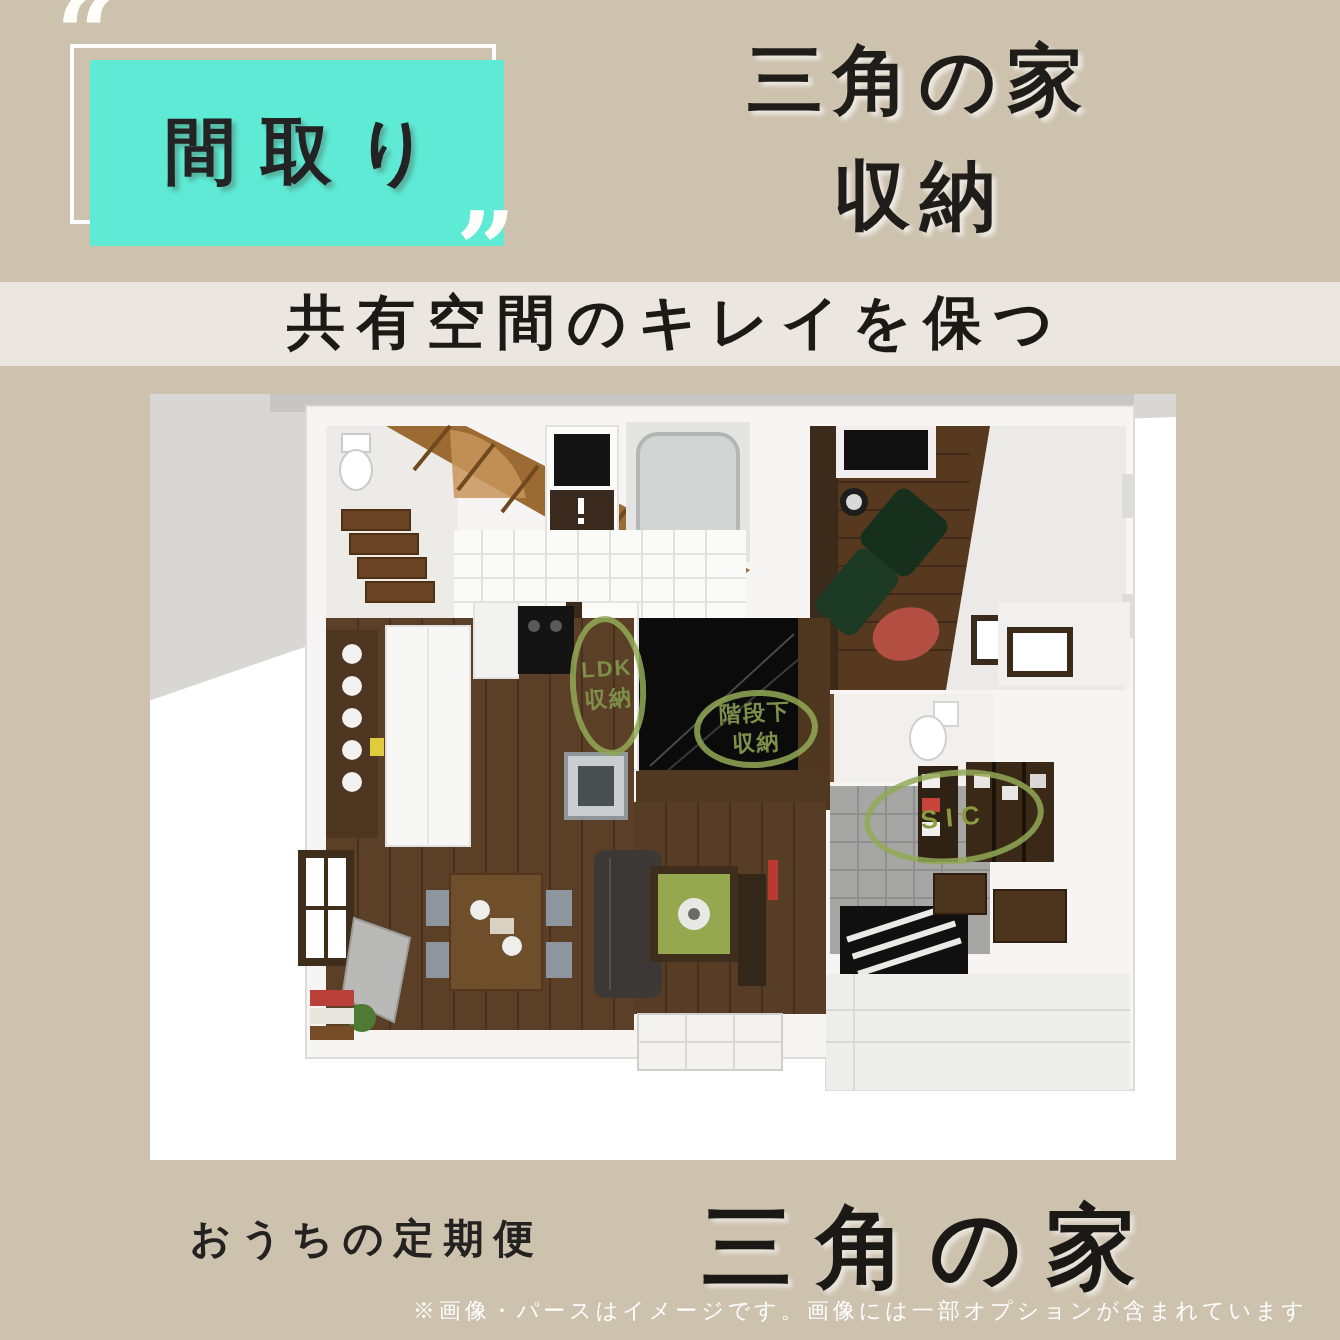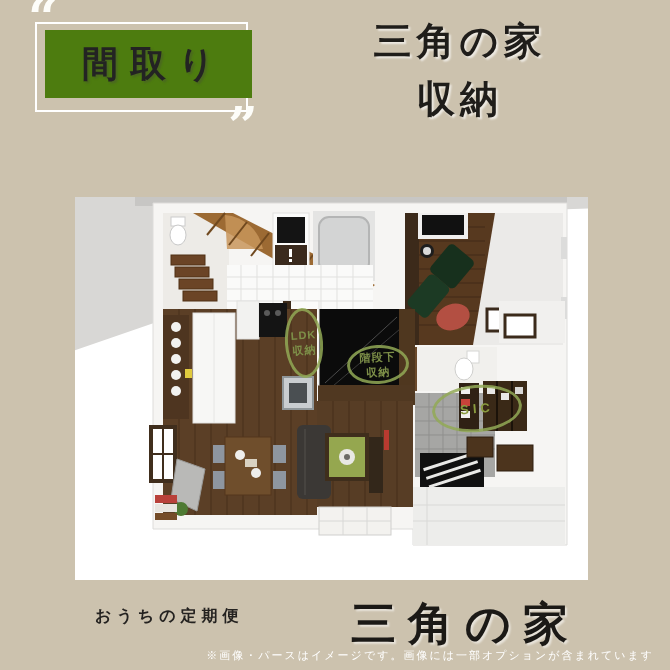--- a/index.html
+++ b/index.html
@@ -8,21 +8,21 @@
     background:#ccc2ae;
     font-family:"Liberation Sans", sans-serif;
     -webkit-font-smoothing:antialiased;
   }
   
   .quote{position:absolute;color:#fdfdf9;font-family:"DejaVu Serif", serif;font-weight:bold;line-height:1;}
   .quote-open{left:28px;top:-8px;font-size:52px;}
   .quote-close{left:228px;top:100px;font-size:52px;}
   .badge-border{position:absolute;left:35px;top:22px;width:213px;height:90px;border:2px solid #ffffff;box-sizing:border-box;}
   .badge{
-    position:absolute;left:45px;top:30px;width:207px;height:68px;background:#4d7c0f;
+    position:absolute;left:45px;top:30px;width:207px;height:93px;background:#5eead4;
     display:flex;align-items:center;justify-content:center;
   }
   .badge span{
     font-size:36px;font-weight:bold;color:#232323;letter-spacing:12px;margin-right:-12px;
     text-shadow:2px 2px 2px rgba(70,70,60,.35);
   }
   .main-title{
     position:absolute;left:340px;top:12px;width:240px;text-align:center;
     font-size:38px;font-weight:bold;color:#1f1d1a;letter-spacing:5px;line-height:58px;
     text-shadow:2px 2px 2px rgba(255,255,255,.65);
@@ -48,21 +48,21 @@
     position:absolute;border:3px solid rgba(146,169,86,.85);border-radius:50%;
     display:flex;flex-direction:column;align-items:center;justify-content:center;
     color:#7d8f48;font-weight:bold;line-height:1.35;text-align:center;
     box-sizing:border-box;
   }
   .label-ldk{left:210px;top:111px;width:38px;height:70px;font-size:11px;letter-spacing:1px;transform:rotate(-4deg);}
   .label-kaidan{left:272px;top:148px;width:62px;height:39px;font-size:11px;letter-spacing:1px;transform:rotate(-3deg);}
   .label-sic{left:357px;top:188px;width:90px;height:47px;font-size:13px;letter-spacing:4px;transform:rotate(-5deg);color:#8a9b3f;}
   
   .brand{
-    position:absolute;left:95px;top:606px;font-size:16px;font-weight:bold;color:#242220;letter-spacing:5px;
+    position:absolute;left:95px;top:606px;font-size:20px;font-weight:bold;color:#242220;letter-spacing:5px;
   }
   .big-title{
     position:absolute;left:330px;top:594px;width:250px;text-align:right;
     font-family:"DejaVu Serif", serif;font-size:45px;font-weight:bold;color:#1b1916;letter-spacing:12px;margin-right:-12px;
     text-shadow:2px 2px 2px rgba(255,255,255,.55);
   }
   .disclaimer{
     position:absolute;right:16px;top:648px;font-size:11px;color:#ffffff;letter-spacing:2px;font-weight:normal;
   }
 </style>
@@ -76,20 +76,23 @@
   <div class="badge">
     <span>間取り</span>
   </div>
   <div class="quote quote-close">”</div>
 
   <div class="main-title">
     <div>三角の家</div>
     <div>収納</div>
   </div>
 
+  <div class="subtitle-band">
+    <span>共有空間のキレイを保つ</span>
+  </div>
 
   <div class="card">
     <div class="card-shade"></div>
 
     <svg class="plan-svg" width="513" height="383" viewBox="0 0 513 383">
 
       <rect x="60" y="0" width="432" height="9" fill="#c7c6c4"></rect>
 
       <polygon points="78,6 492,6 492,348 338,348 338,332 78,332" fill="#f6f5f3" stroke="#dddcda" stroke-width="1"></polygon>
 

